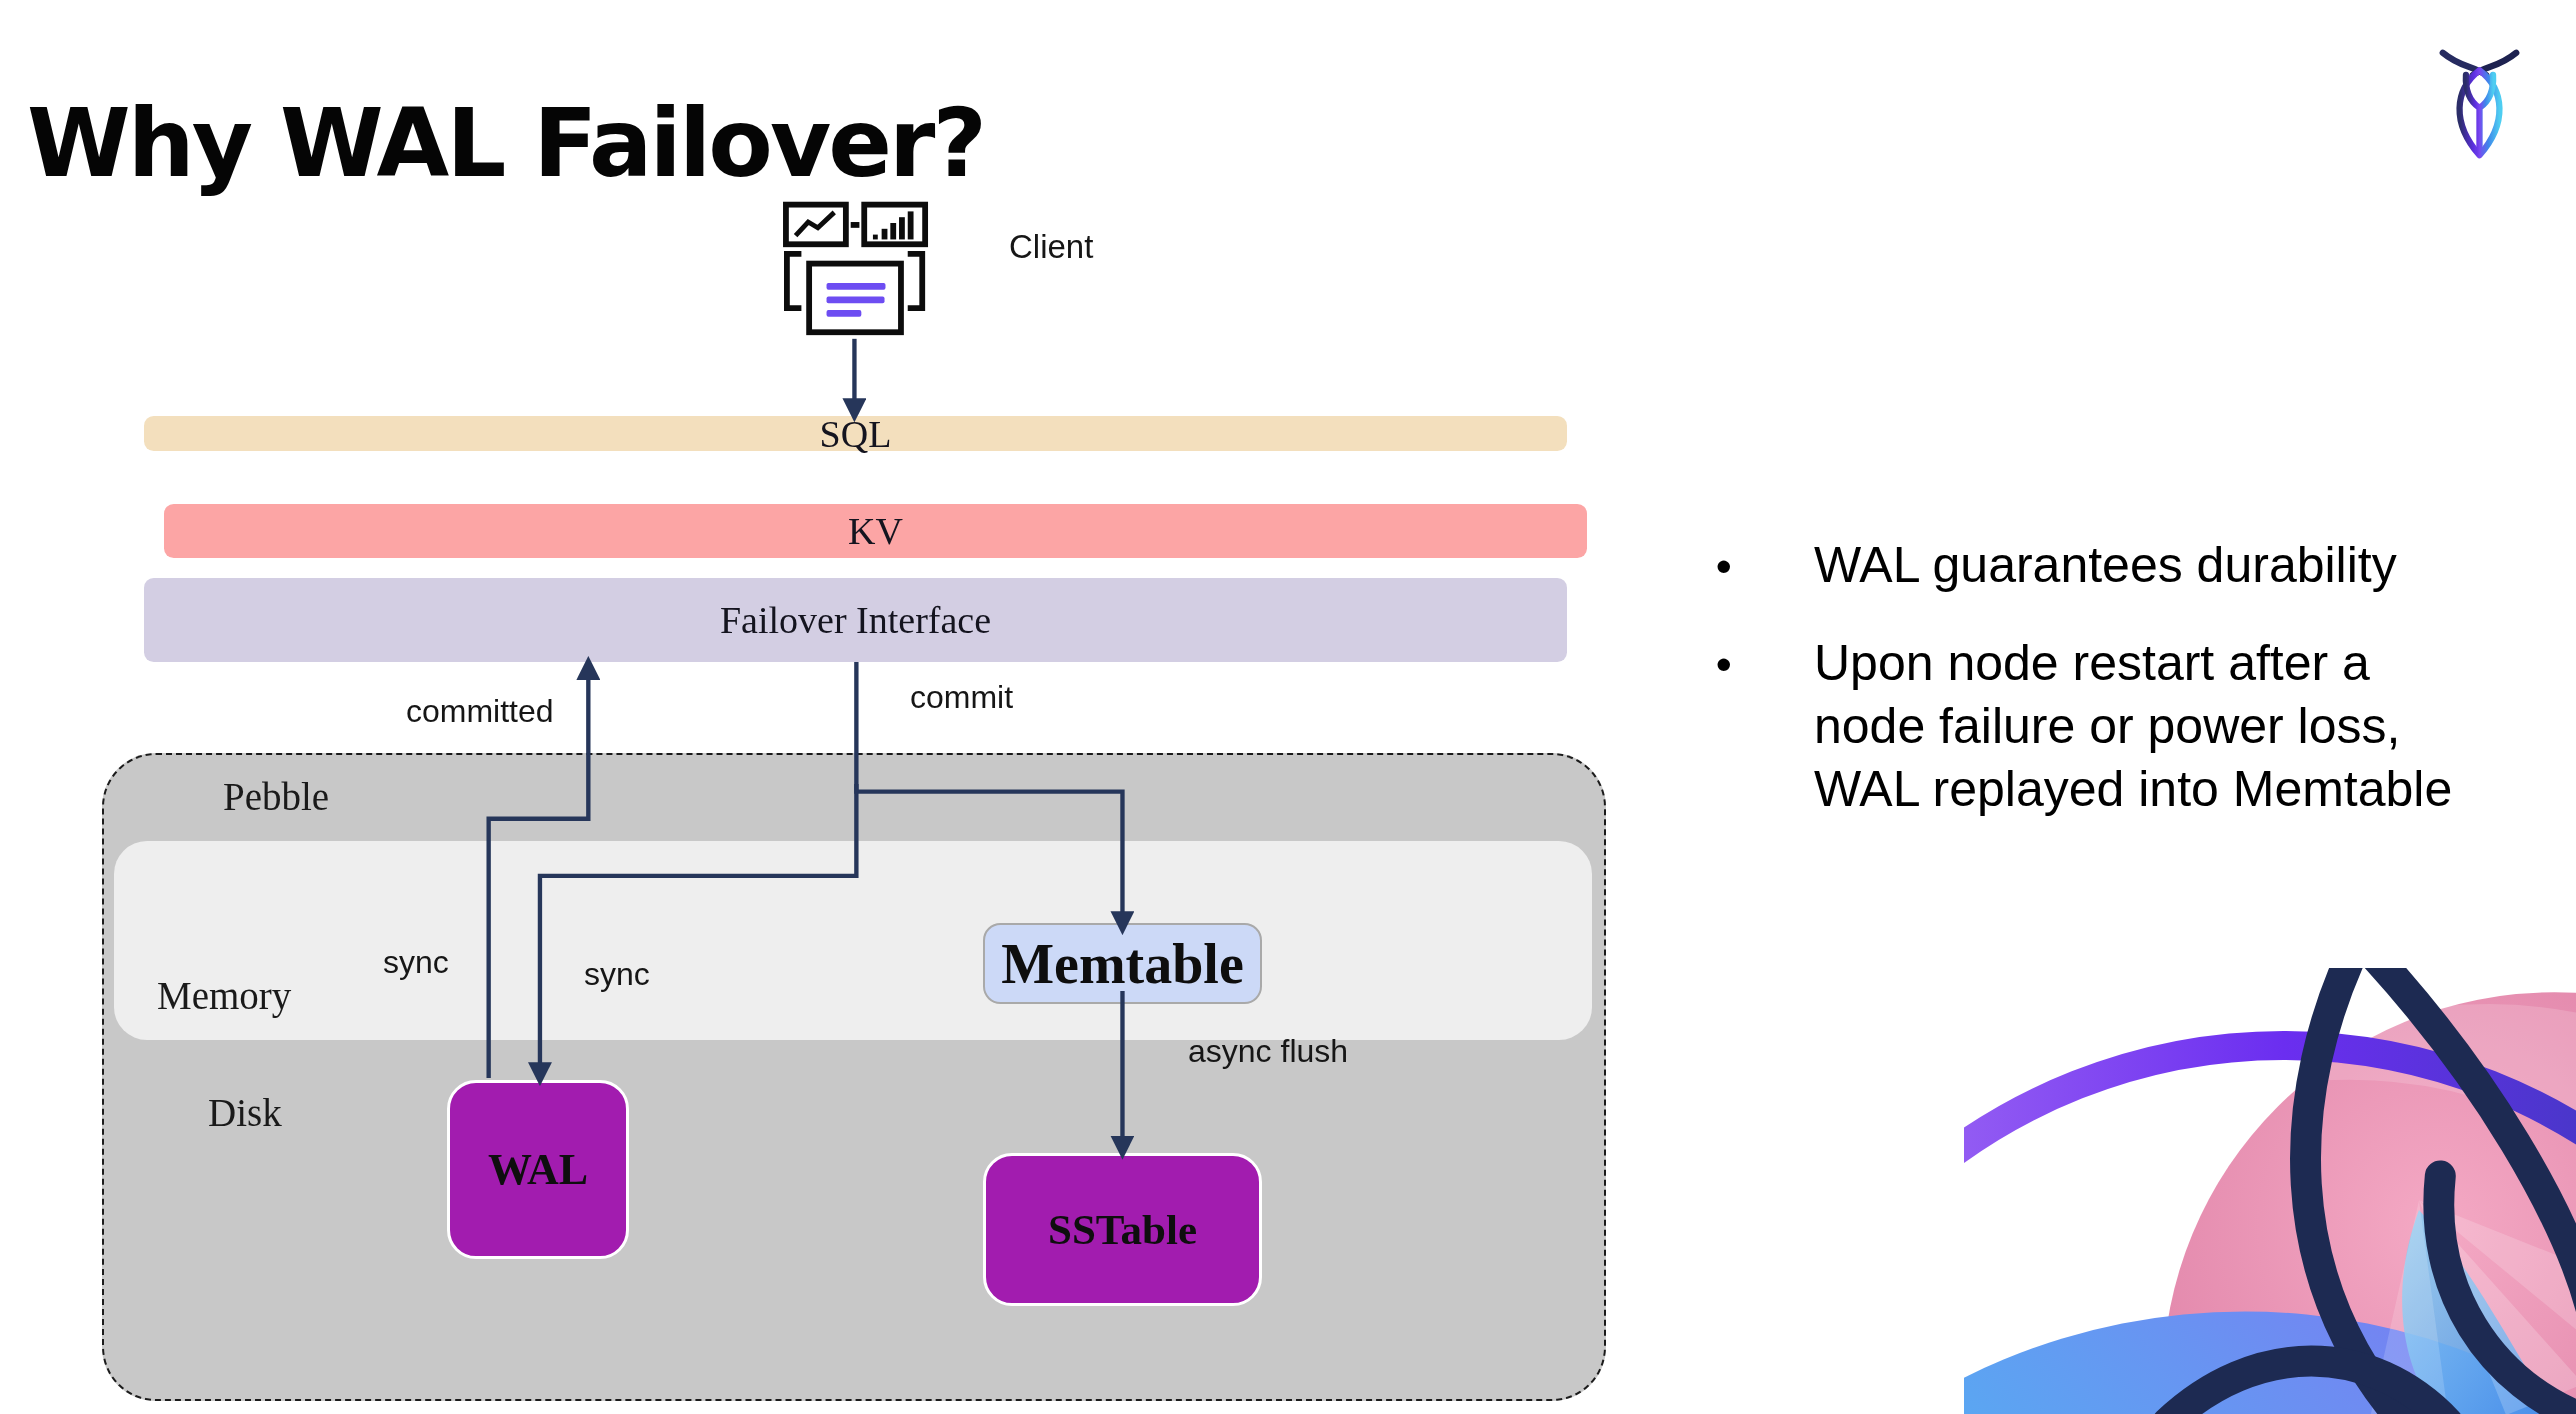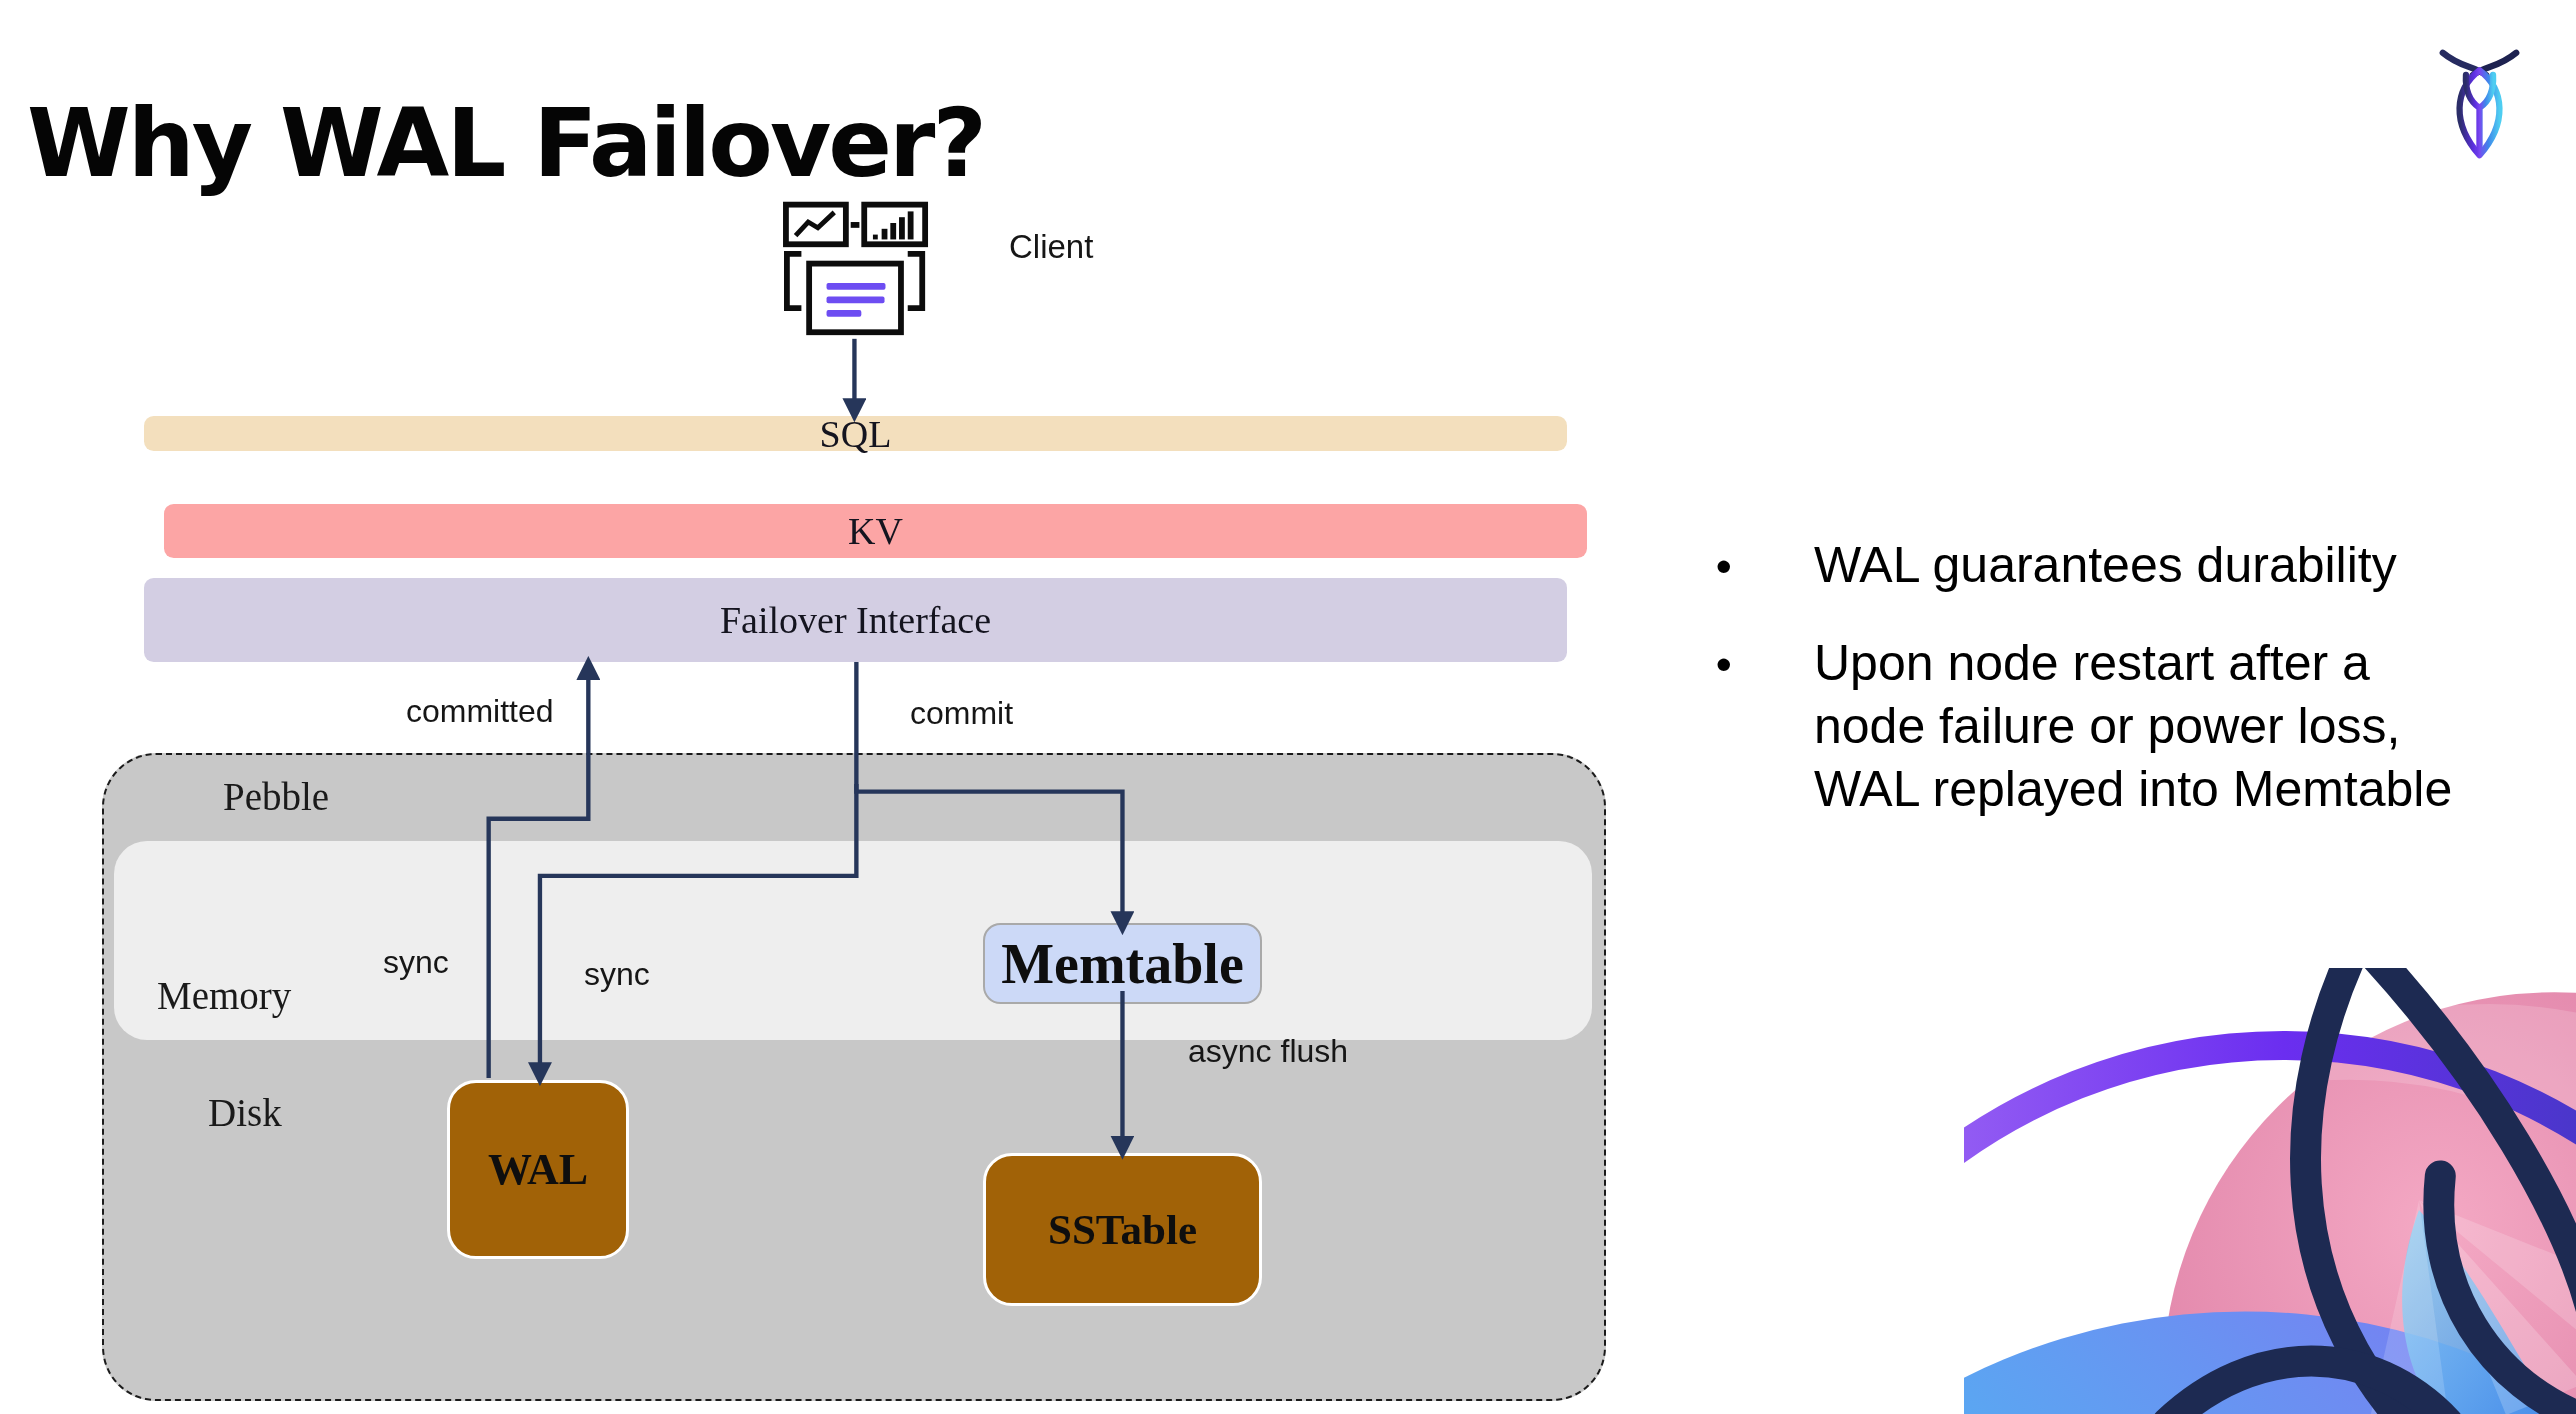--- a/index.html
+++ b/index.html
@@ -36,32 +36,32 @@
     position:absolute;font-family:"Liberation Serif",serif;
     font-size:39px;color:#1a1a1a;white-space:nowrap;
   }
   .lbl-pebble{left:223px;top:774px;}
   .lbl-memory{left:157px;top:973px;}
   .lbl-disk{left:208px;top:1090px;}
   
   .node{
     position:absolute;display:flex;align-items:center;justify-content:center;
     font-family:"Liberation Serif",serif;font-weight:bold;color:#0e0e0e;
-    box-sizing:border-box;background:#a16207;
+    box-sizing:border-box;background:#a21caf;
   }
   .node-wal{left:447px;top:1080px;width:182px;height:179px;border:3.9px solid #ffffff;border-radius:29px;font-size:44px;}
   .node-memtable{left:983px;top:923px;width:279px;height:81px;border:2.9px solid #a9a9a9;border-radius:17.4px;font-size:56px;background:#ccd9f7;}
   .node-sstable{left:983px;top:1153px;width:279px;height:153px;border:3.9px solid #ffffff;border-radius:29px;font-size:43px;}
   
   .edge-label{
     position:absolute;font-size:32px;color:#161616;white-space:nowrap;
   }
   .lbl-client{left:1009px;top:228px;font-size:33px;}
   .lbl-committed{left:406px;top:693px;}
-  .lbl-commit{left:910px;top:679px;margin-top:16px;}
+  .lbl-commit{left:910px;top:679px;}
   .lbl-sync-left{left:383px;top:944px;}
   .lbl-sync-right{left:584px;top:956px;}
   .lbl-async{left:1188px;top:1033px;}
   
   .bullets{position:absolute;left:1715px;top:534px;width:832px;}
   .bullet-item{display:flex;align-items:flex-start;}
   .bullet-item + .bullet-item{margin-top:35px;}
   .bullet-dot{
     font-size:29px;line-height:63px;color:#000;width:25px;flex:0 0 25px;
     margin-right:74px;

